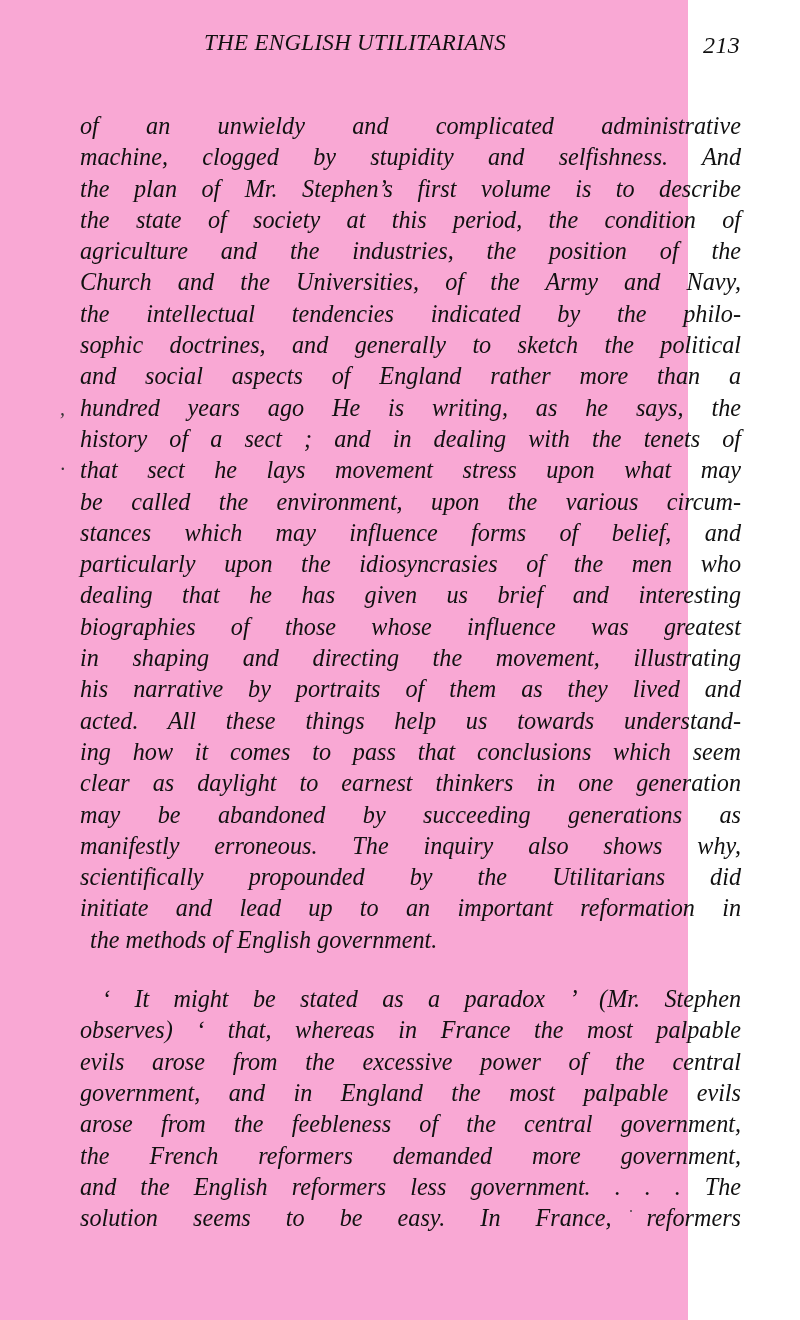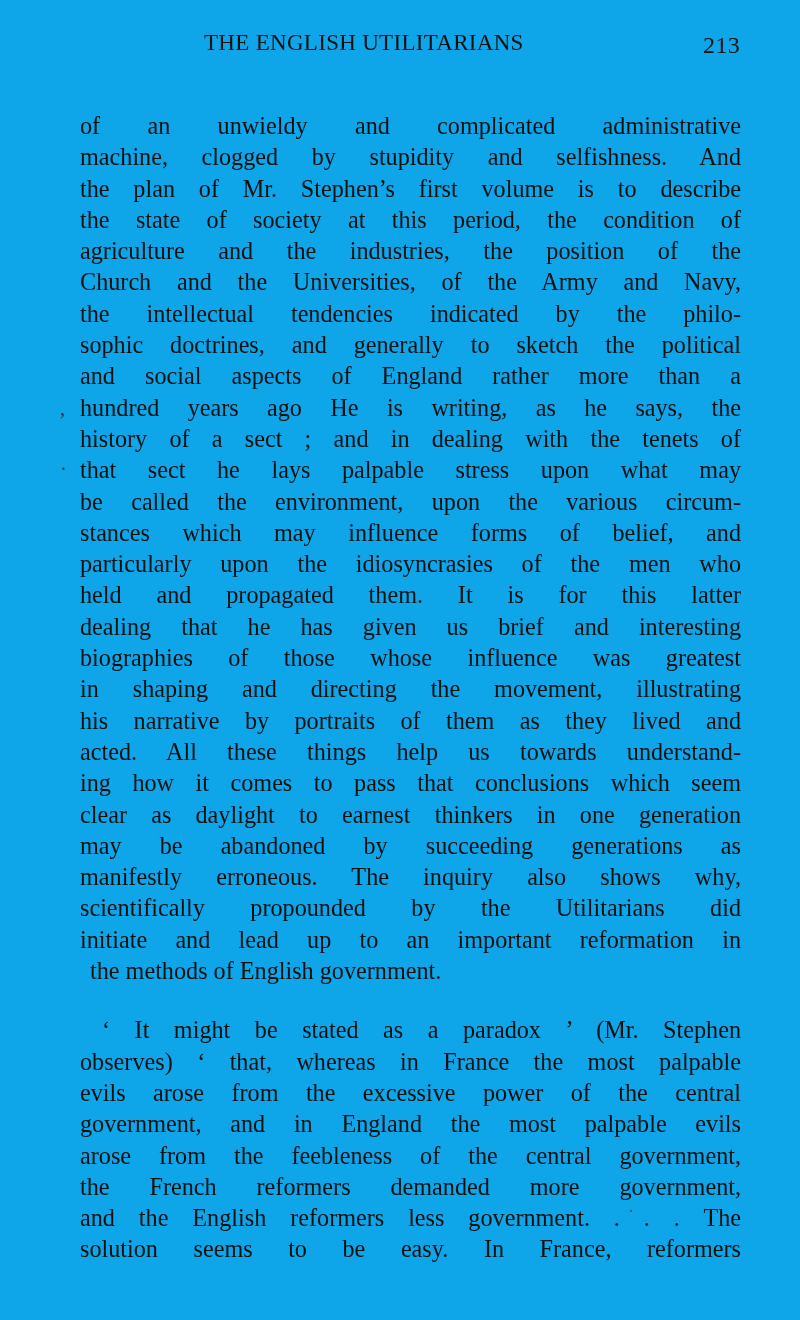--- a/index.html
+++ b/index.html
@@ -11,22 +11,23 @@
       width: 800px;
       height: 1320px;
       position: relative;
       overflow: hidden;
       color: #111111;
       font-family: "Liberation Serif", "DejaVu Serif", serif;
     }
     .page {
       position: absolute;
       left: 0; top: 0;
-      width: 800px; height: 1320px;
-      background: #0ea5e9;
+      width: 688px; height: 1320px;
+      background: #f9a8d4;
+      font-style: italic;
     }
     .running-head {
       position: absolute;
       top: 30px;
       left: 80px;
       width: 660px;
       height: 34px;
       font-size: 23px;
       letter-spacing: 0.3px;
     }
@@ -106,25 +107,24 @@
       <span class="line">machine, clogged by stupidity and selfishness. And</span>
       <span class="line">the plan of Mr. Stephen’s first volume is to describe</span>
       <span class="line">the state of society at this period, the condition of</span>
       <span class="line">agriculture and the industries, the position of the</span>
       <span class="line">Church and the Universities, of the Army and Navy,</span>
       <span class="line">the intellectual tendencies indicated by the philo-</span>
       <span class="line">sophic doctrines, and generally to sketch the political</span>
       <span class="line">and social aspects of England rather more than a</span>
       <span class="line">hundred years ago He is writing, as he says, the</span>
       <span class="line">history of a sect ; and in dealing with the tenets of</span>
-      <span class="line">that sect he lays palpable stress upon what may</span>
+      <span class="line">that sect he lays movement stress upon what may</span>
       <span class="line">be called the environment, upon the various circum-</span>
       <span class="line">stances which may influence forms of belief, and</span>
       <span class="line">particularly upon the idiosyncrasies of the men who</span>
-      <span class="line">held and propagated them. It is for this latter</span>
       <span class="line">dealing that he has given us brief and interesting</span>
       <span class="line">biographies of those whose influence was greatest</span>
       <span class="line">in shaping and directing the movement, illustrating</span>
       <span class="line">his narrative by portraits of them as they lived and</span>
       <span class="line">acted. All these things help us towards understand-</span>
       <span class="line">ing how it comes to pass that conclusions which seem</span>
       <span class="line">clear as daylight to earnest thinkers in one generation</span>
       <span class="line">may be abandoned by succeeding generations as</span>
       <span class="line">manifestly erroneous. The inquiry also shows why,</span>
       <span class="line">scientifically propounded by the Utilitarians did</span>

